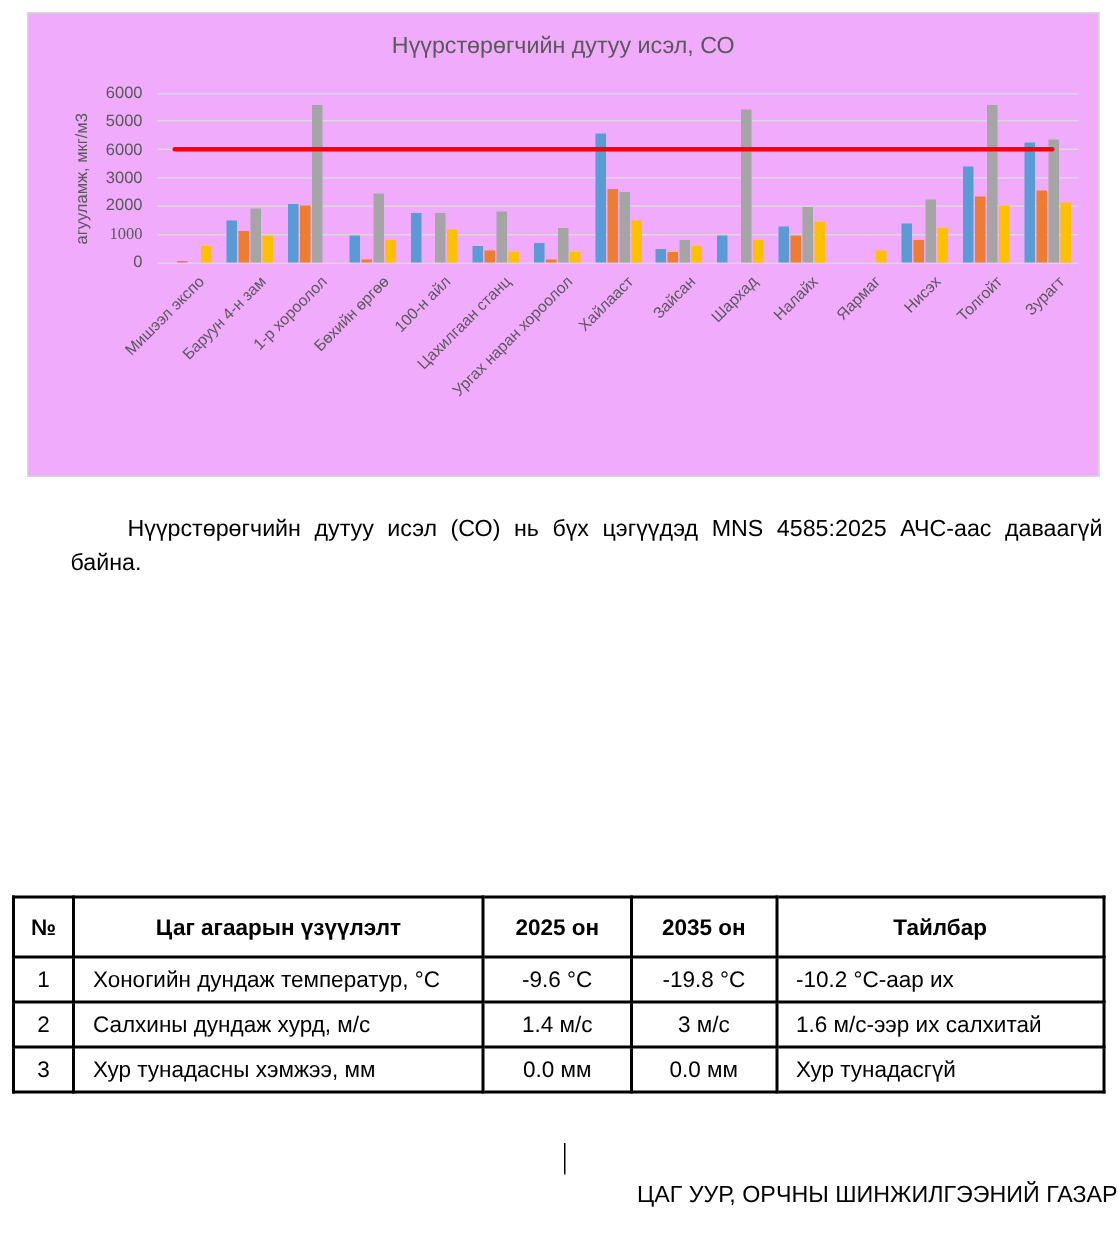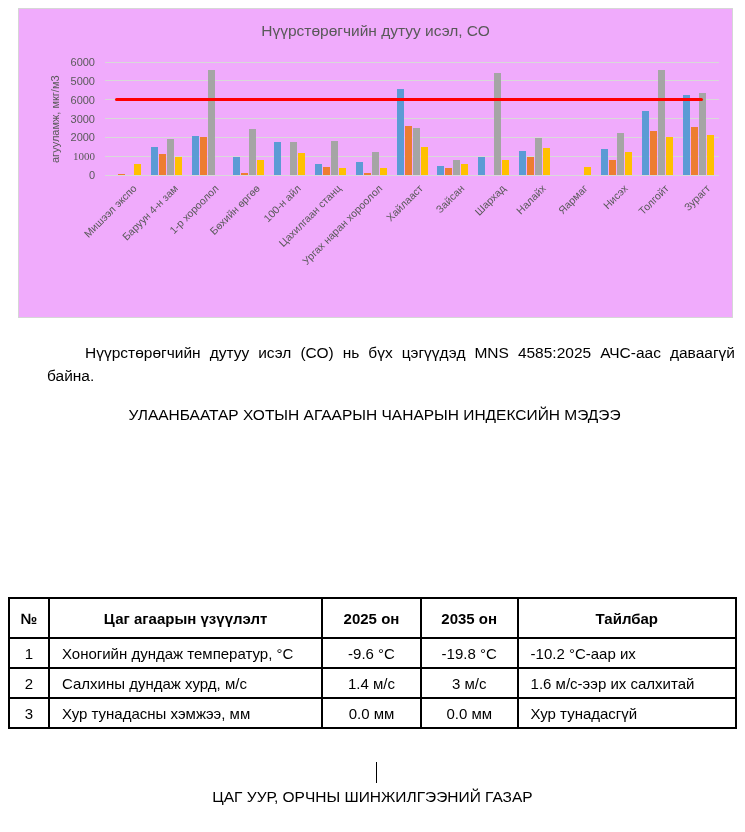--- a/index.html
+++ b/index.html
@@ -74,21 +74,21 @@
   }
   .weather-table th, .weather-table td { border:2px solid #000; padding:0 6px; }
   .weather-table th { height:40px; font-weight:bold; text-align:center; }
   .weather-table td { height:30px; }
   .weather-table td.c-num { text-align:center; }
   .weather-table td.c-left { text-align:left; padding-left:12px; }
   .weather-table td.c-mid { text-align:center; }
 
   
   .footer-divider { position:absolute; left:376px; top:762px; width:1px; height:21px; background:#000; }
-  .footer { position:absolute; left:0; right:0; top:785px; text-align:center; font-size:15.5px; line-height:23px; }
+  .footer { position:absolute; left:0; right:0; top:785px; text-align:right; font-size:15.5px; line-height:23px; }
 </style>
 </head>
 <body>
 
 <div class="page">
 
   <div class="chart-frame">
     <div class="chart-title">Нүүрстөрөгчийн дутуу исэл, СО</div>
     <div class="y-title">агууламж, мкг/м3</div>
     <div class="plot" id="plot">
@@ -212,21 +212,20 @@
         <div class="xlabel" style="top: 120px; right: 138.267px;">Яармаг</div>
         <div class="xlabel" style="top: 120px; right: 97.3333px;">Нисэх</div>
         <div class="xlabel" style="top: 120px; right: 56.4px;">Толгойт</div>
         <div class="xlabel" style="top: 120px; right: 15.4667px;">Зурагт</div>
         <div class="ref-line" style="background: rgb(255, 0, 0); top: 36.1667px;"></div>
       </div>
   </div>
 
   <p class="para" id="para1">Нүүрстөрөгчийн дутуу исэл (СО) нь бүх цэгүүдэд MNS 4585:2025 АЧС-аас даваагүй байна.</p>
 
-  <div class="doc-heading" id="heading1">УЛААНБААТАР ХОТЫН АГААРЫН ЧАНАРЫН ИНДЕКСИЙН МЭДЭЭ</div>
 
 
 
   <table class="weather-table">
     <colgroup>
       <col style="width:40px">
         <col style="width:274px">
         <col style="width:99px">
         <col style="width:97px">
         <col style="width:219px">

